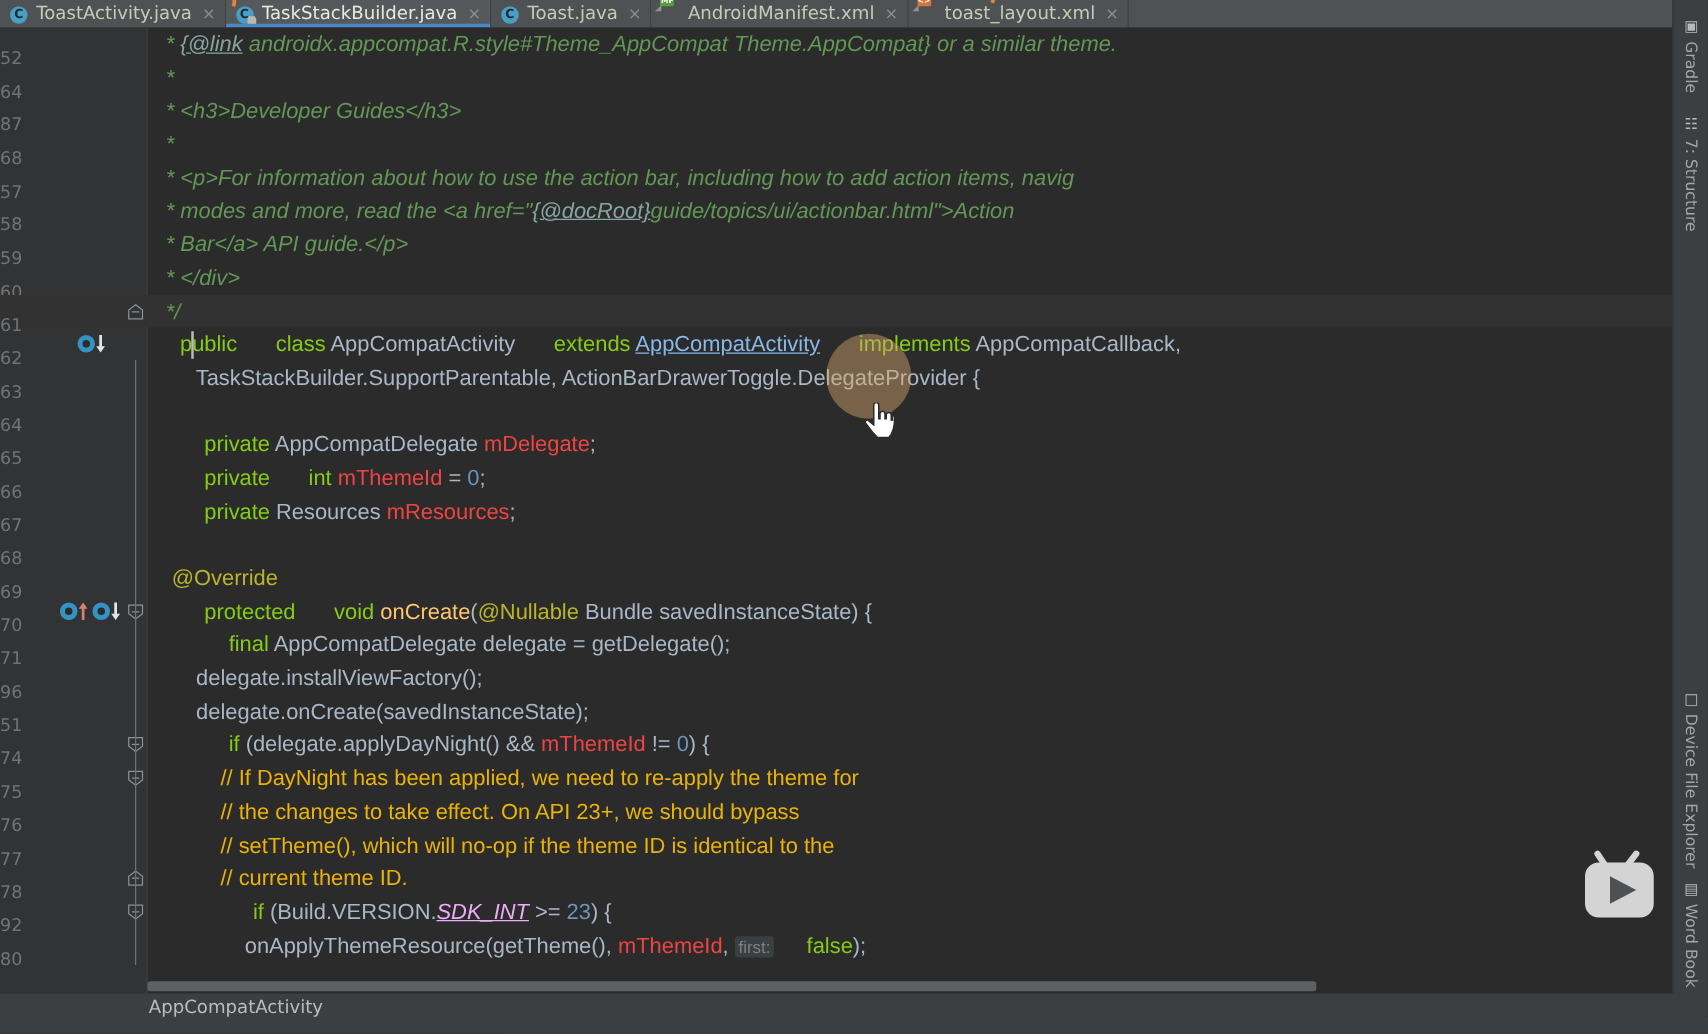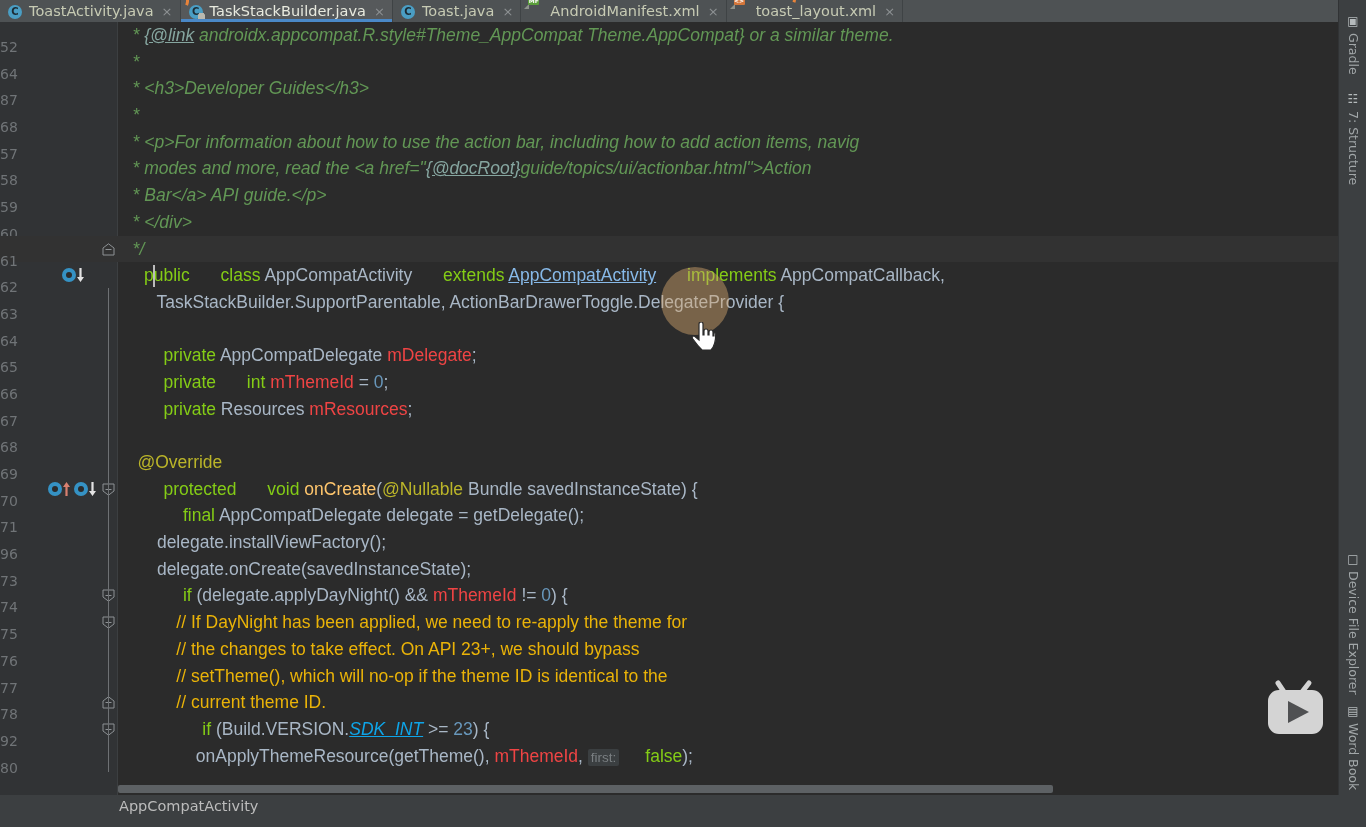--- a/index.html
+++ b/index.html
@@ -111,21 +111,21 @@
     font-family:Liberation Sans, sans-serif; font-size:17.5px;
   }
 
   
   .kw   { color:#84cc16;margin-left:26px; }
   .cmt  { color:#629755; font-style:italic; }
   .lnk  { color:#86a6a0; font-style:italic; text-decoration:underline; }
   .lc   { color:#eab308; }
   .typ  { color:#a9b7c6; }
   .fld  { color:#ef4444; }
-  .sfld { color:#0ea5e9; font-style:italic; text-decoration:underline; }
+  .sfld { color:#f0abfc; font-style:italic; text-decoration:underline; }
   .num  { color:#6897bb; }
   .ann  { color:#bbb529; }
   .mth  { color:#ffc66d; }
   .hint {
     color:#7a7f82; font-size:13.5px; background:#3b3f41;
     padding:1px 3px; border-radius:2px; font-style:normal;
   }
   .lnk-hover { color:#87b9e8; text-decoration:underline; }
 
   
@@ -289,21 +289,21 @@
         <div class="row"><span class="lnum">70</span><span class="gmark" style="left: 48px; display: inline-flex; align-items: center;"><span class="impl-circle"></span><svg width="9" height="16" viewBox="0 0 9 16" style="margin-left: 0px;">
               <path d="M4.5 1 L8 6 L5.6 6 L5.6 15 L3.4 15 L3.4 6 L1 6 Z" fill="#d98070"></path>
             </svg></span><span class="gmark" style="left: 74px; display: inline-flex; align-items: center;"><span class="impl-circle"></span><svg width="9" height="16" viewBox="0 0 9 16" style="margin-left: 0px;">
               <path d="M4.5 15 L1 10 L3.4 10 L3.4 1 L5.6 1 L5.6 10 L8 10 Z" fill="#e3e3e3"></path>
             </svg></span><svg class="fold" viewBox="0 0 13 13">
             <path d="M1 1 L12 1 L12 8 L6.5 12.2 L1 8 Z" fill="none" stroke="#8d9194" stroke-width="1"></path>
             <rect x="3.5" y="6" width="6" height="1" fill="#8d9194"></rect>
           </svg><span class="code"><span class="typ">    </span><span class="kw">protected</span><span class="typ"> </span><span class="kw">void</span><span class="typ"> </span><span class="mth">onCreate</span><span class="typ">(</span><span class="ann">@Nullable</span><span class="typ"> Bundle savedInstanceState) {</span></span></div>
         <div class="row"><span class="lnum">71</span><span class="code"><span class="typ">        </span><span class="kw">final</span><span class="typ"> AppCompatDelegate delegate = getDelegate();</span></span></div>
         <div class="row"><span class="lnum">96</span><span class="code"><span class="typ">        delegate.installViewFactory();</span></span></div>
-        <div class="row"><span class="lnum">73</span><span class="code"><span class="typ">        delegate.onCreate(savedInstanceState);</span></span></div>
+        <div class="row"><span class="lnum">51</span><span class="code"><span class="typ">        delegate.onCreate(savedInstanceState);</span></span></div>
         <div class="row"><span class="lnum">74</span><svg class="fold" viewBox="0 0 13 13">
             <path d="M1 1 L12 1 L12 8 L6.5 12.2 L1 8 Z" fill="none" stroke="#8d9194" stroke-width="1"></path>
             <rect x="3.5" y="6" width="6" height="1" fill="#8d9194"></rect>
           </svg><span class="code"><span class="typ">        </span><span class="kw">if</span><span class="typ"> (delegate.applyDayNight() &amp;&amp; </span><span class="fld">mThemeId</span><span class="typ"> != </span><span class="num">0</span><span class="typ">) {</span></span></div>
         <div class="row"><span class="lnum">75</span><svg class="fold" viewBox="0 0 13 13">
             <path d="M1 1 L12 1 L12 8 L6.5 12.2 L1 8 Z" fill="none" stroke="#8d9194" stroke-width="1"></path>
             <rect x="3.5" y="6" width="6" height="1" fill="#8d9194"></rect>
           </svg><span class="code"><span class="lc">            // If DayNight has been applied, we need to re-apply the theme for</span></span></div>
         <div class="row"><span class="lnum">76</span><span class="code"><span class="lc">            // the changes to take effect. On API 23+, we should bypass</span></span></div>
         <div class="row"><span class="lnum">77</span><span class="code"><span class="lc">            // setTheme(), which will no-op if the theme ID is identical to the</span></span></div>

